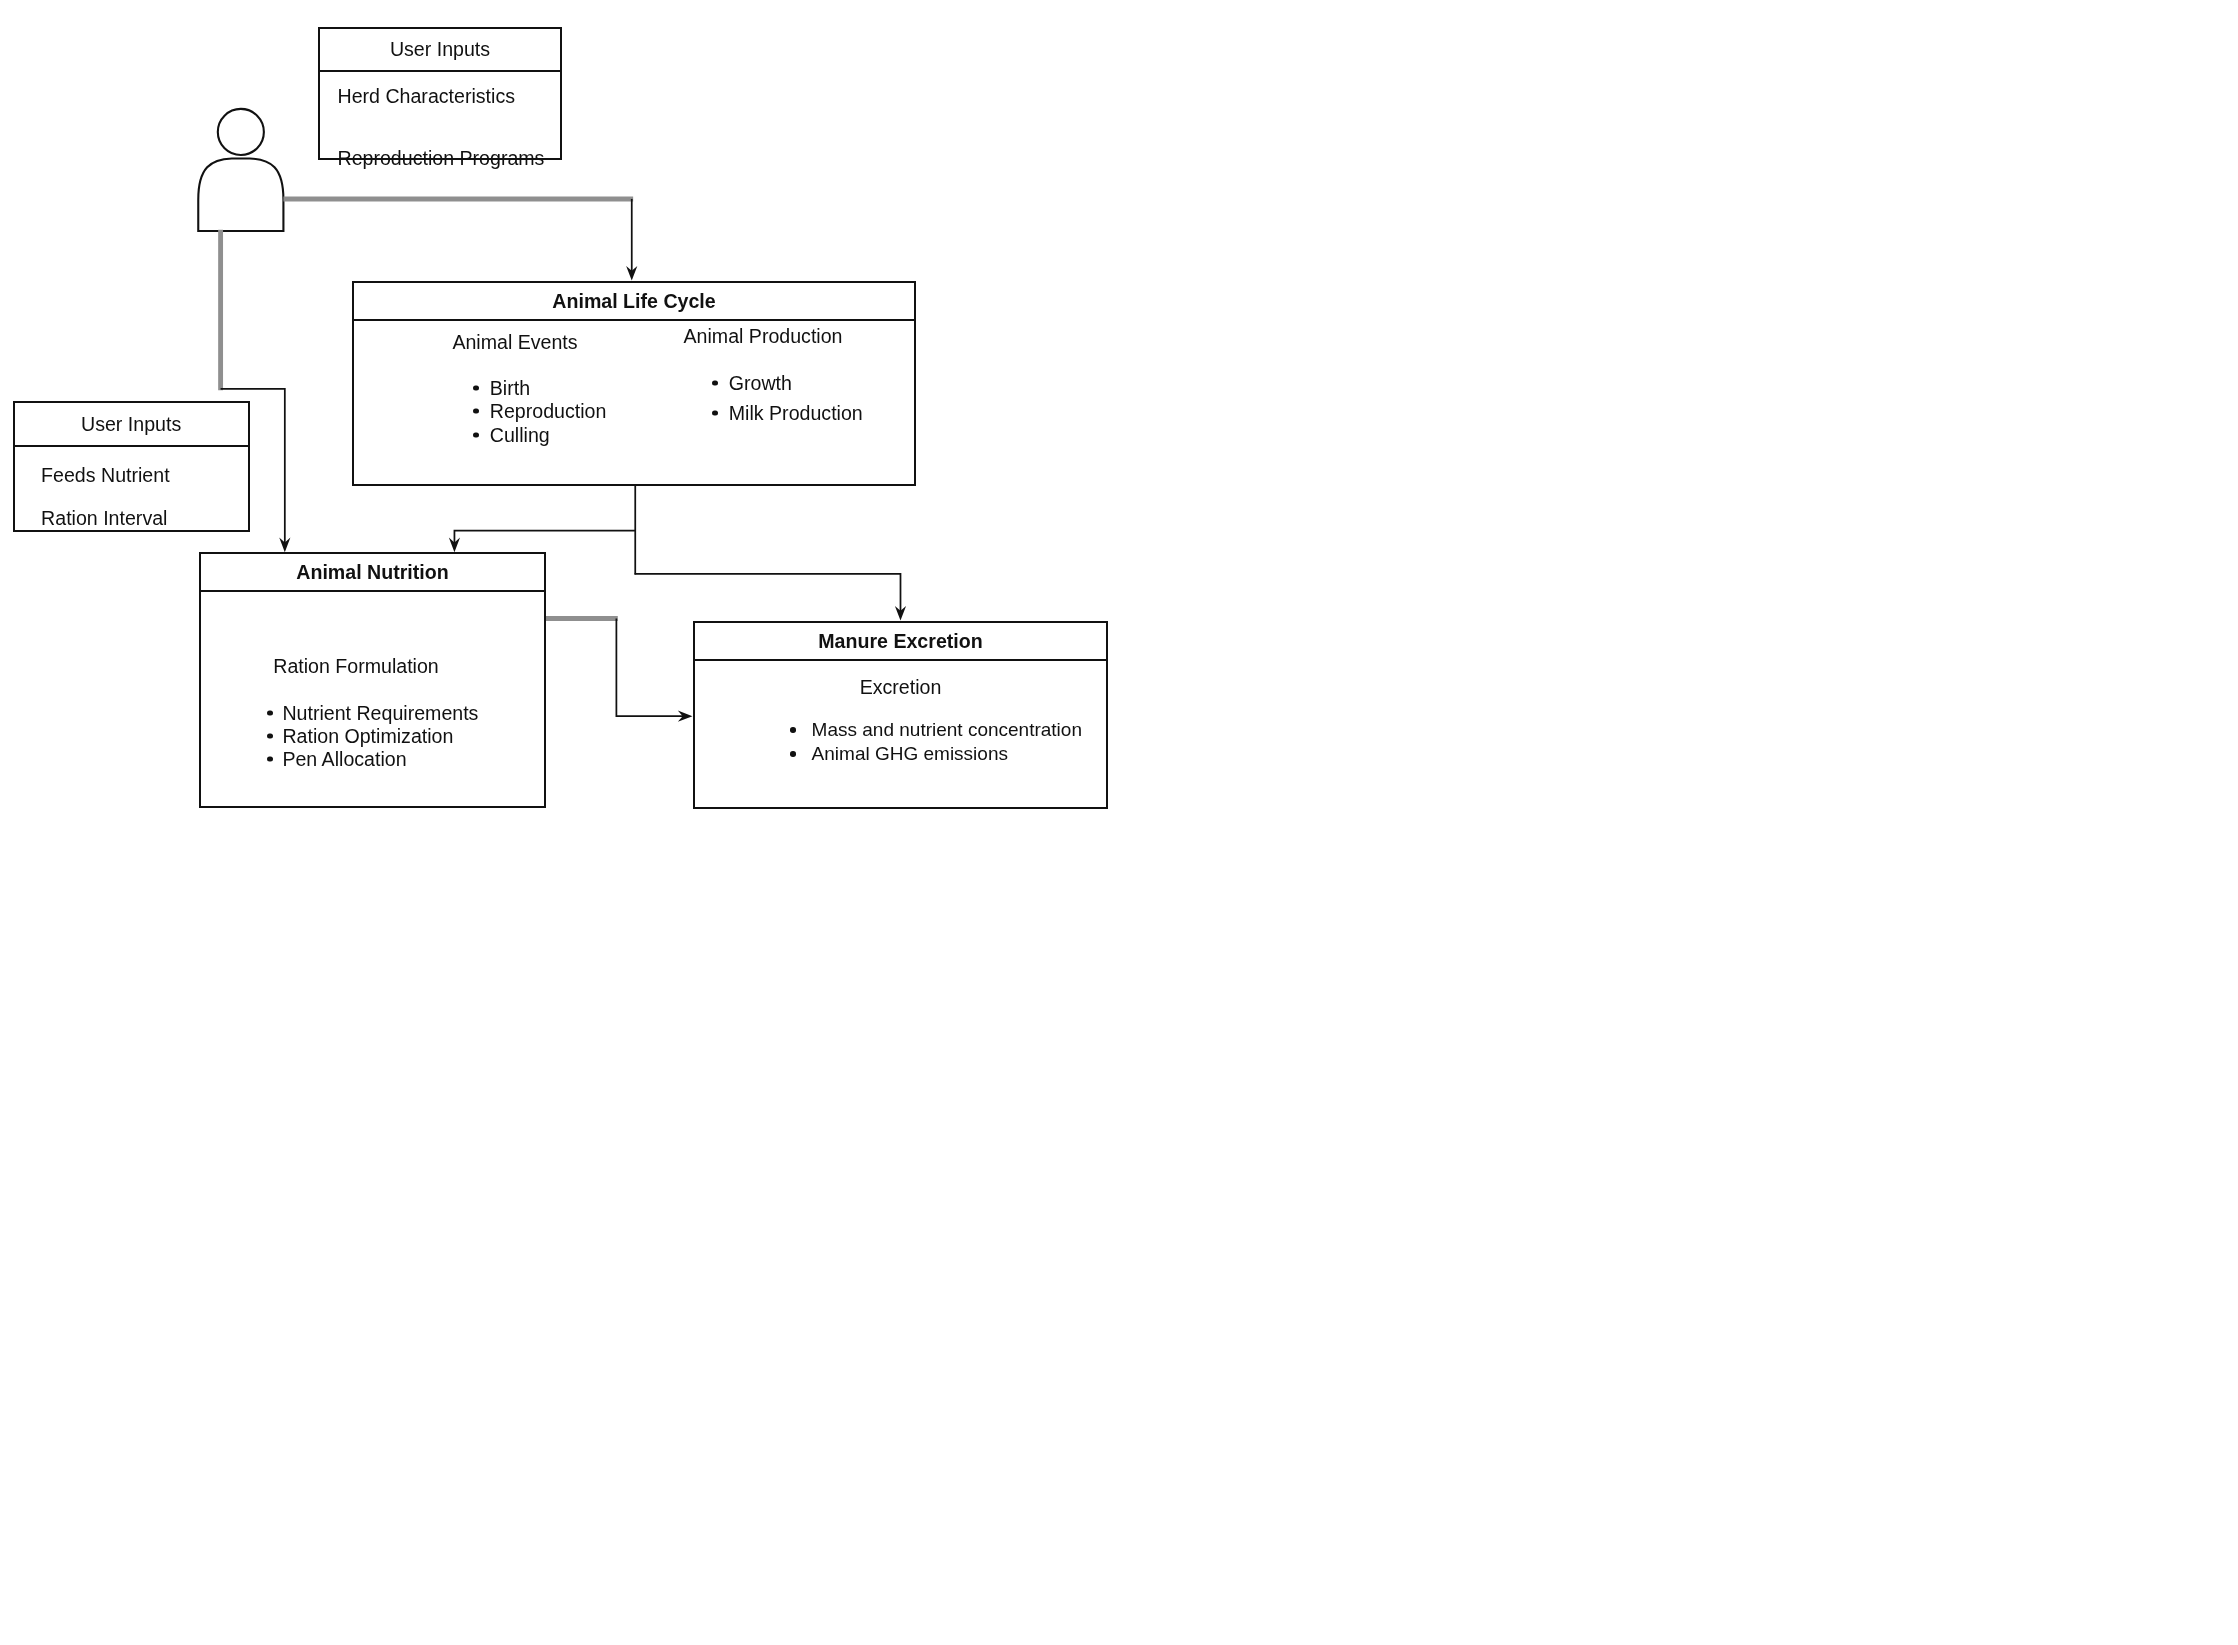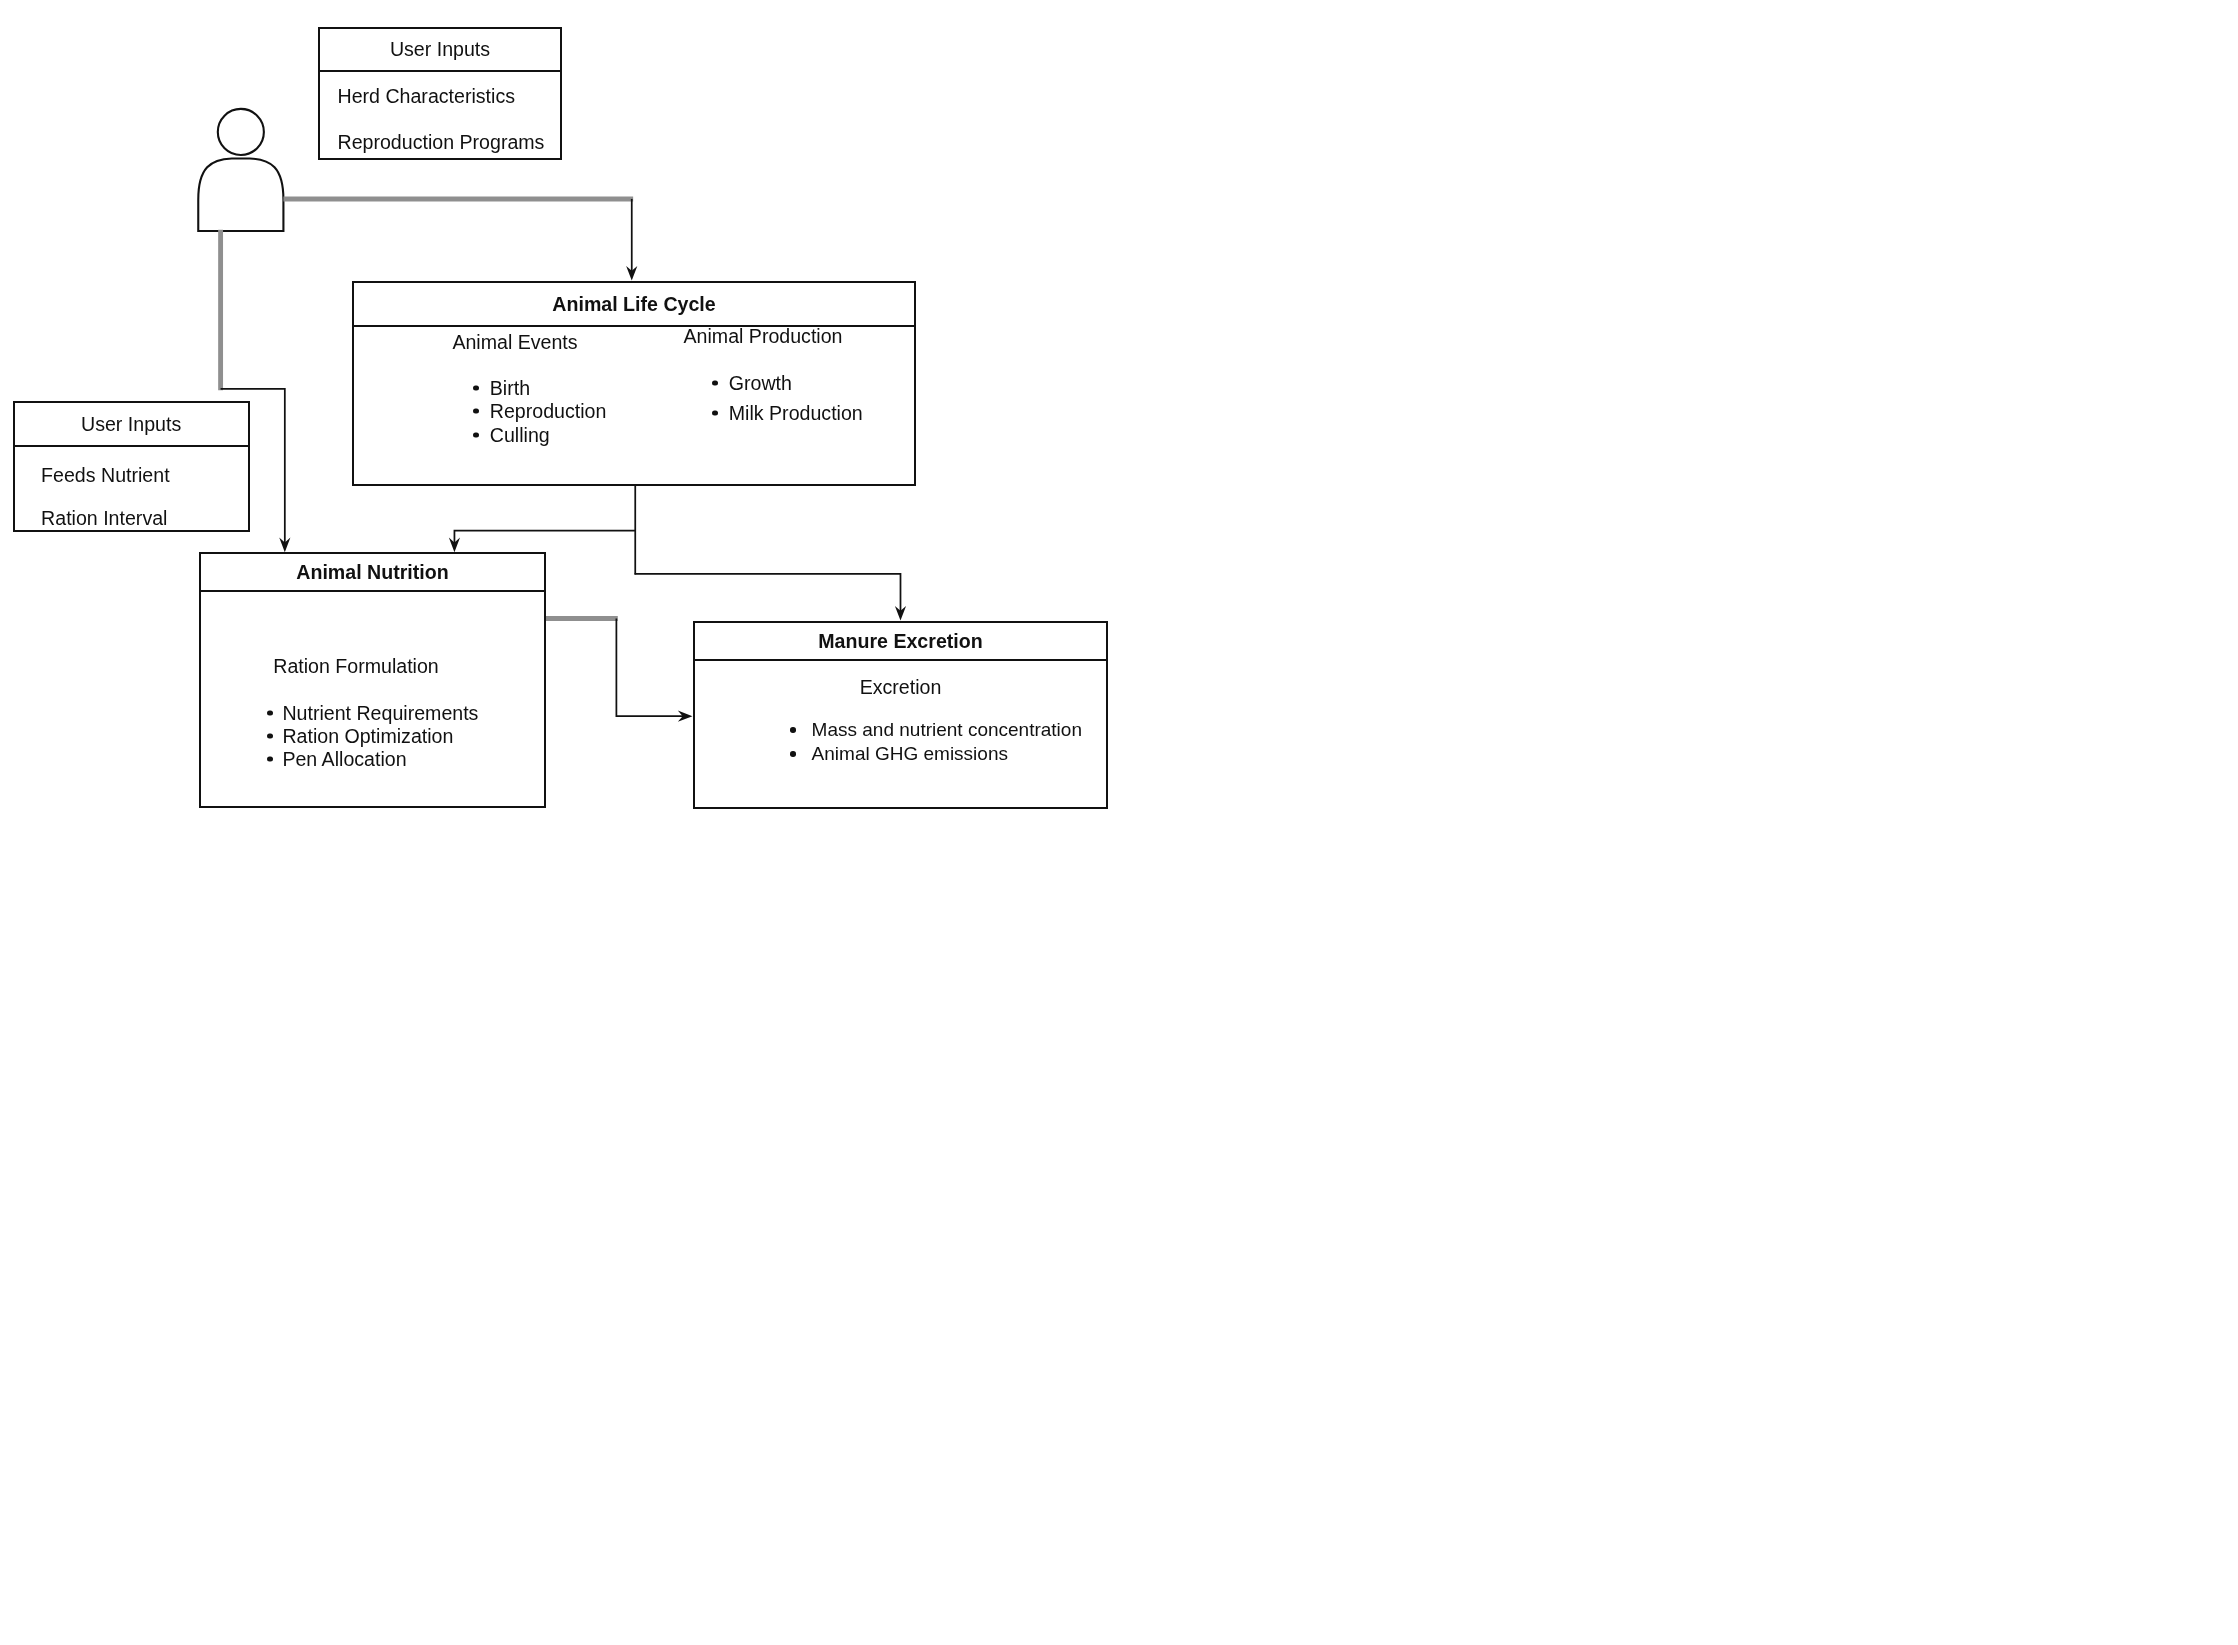--- a/index.html
+++ b/index.html
@@ -104,34 +104,34 @@
       <line x1="780" y1="886" x2="885" y2="886" stroke="#8f8f8f" stroke-width="7"></line>
       <polyline points="883,886 883,1026 981,1026" fill="none" stroke="#111111" stroke-width="2.5"></polyline>
       <polygon points="992,1026 971,1018 978,1026 971,1034" fill="#111111"></polygon>
     </g>
   </svg>
 
   <div class="box" style="left:318px;top:26.5px;width:244px;height:133px;">
     <div class="box-title" style="height:43px;">User Inputs</div>
     <div class="box-body">
       <div class="row-item" style="left:17.5px;top:67px;">Herd Characteristics</div>
-      <div class="row-item" style="left:17.5px;top:113px;">Reproduction Programs</div>
+      <div class="row-item" style="left:17.5px;top:129px;">Reproduction Programs</div>
     </div>
   </div>
 
   <div class="box" style="left:12.6px;top:401px;width:237px;height:131px;">
     <div class="box-title" style="height:44px;">User Inputs</div>
     <div class="box-body">
       <div class="row-item" style="left:26.5px;top:72px;">Feeds Nutrient</div>
       <div class="row-item" style="left:26.5px;top:115px;">Ration Interval</div>
     </div>
   </div>
 
   <div class="box bold" style="left:352px;top:281px;width:564px;height:205px;">
-    <div class="box-title" style="height:44px;text-align:center;">Animal Life Cycle</div>
+    <div class="box-title" style="height:38px;text-align:center;">Animal Life Cycle</div>
     <div class="box-body">
       <div class="col-header" style="left:161px;top:59px;">Animal Events</div>
       <div class="bullet alc-bullet" style="left:119px;top:105px;">
           <span>Birth</span>
         </div>
       <div class="bullet alc-bullet" style="left:119px;top:128px;">
           <span>Reproduction</span>
         </div>
       <div class="bullet alc-bullet" style="left:119px;top:152px;">
           <span>Culling</span>

